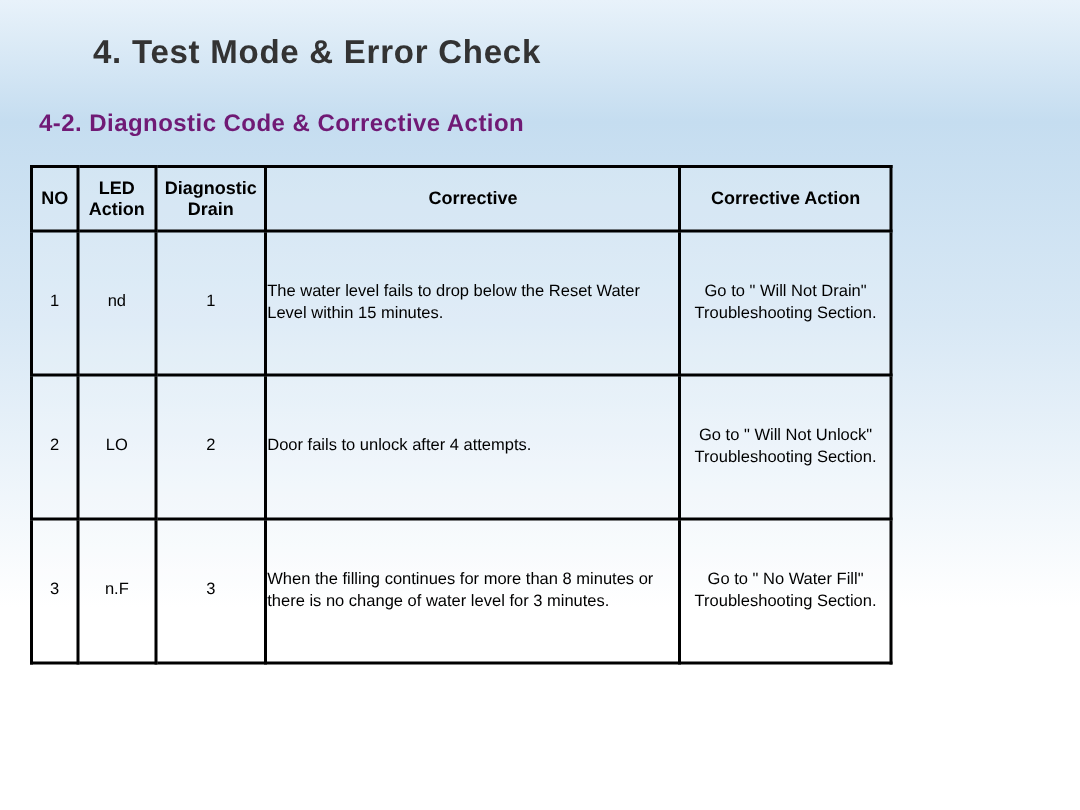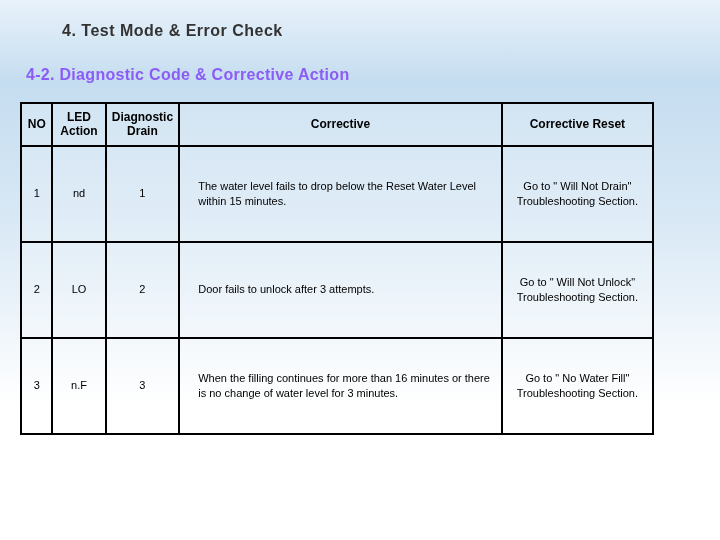--- a/index.html
+++ b/index.html
@@ -1,63 +1,63 @@
 <!DOCTYPE html>
 <html><head>
 <meta charset="utf-8">
 <style>
 *{margin:0;padding:0;box-sizing:border-box}
 body{width:720px;height:540px;font-family:Arial,Helvetica,sans-serif;background:linear-gradient(to bottom,#e8f2fa 0%,#c5ddf0 15%,#d8e8f5 40%,#fff 75%,#fff 100%);overflow:hidden;position:relative}
-.title{font-size:16px;font-weight:bold;color:#333;padding:22px 0 0 62px;letter-spacing:.5px}
-.subtitle{font-size:16px;font-weight:bold;color:#8b5cf6;padding:26px 0 0 26px;letter-spacing:.3px}
-.tbl{border-collapse:collapse;margin:18px 0 0 20px;width:634px;background:rgba(255,255,255,.2)}
+.title{font-size:22px;font-weight:bold;color:#333;padding:22px 0 0 62px;letter-spacing:.5px}
+.subtitle{font-size:16px;font-weight:bold;color:#701a75;padding:26px 0 0 26px;letter-spacing:.3px}
+.tbl{border-collapse:collapse;margin:18px 0 0 20px;width:575px;background:rgba(255,255,255,.2)}
 .tbl th,.tbl td{border:2px solid #000;text-align:center;vertical-align:middle}
 .tbl th{font-size:12px;font-weight:bold;padding:6px 4px;line-height:1.2}
 .tbl td{font-size:11px;padding:8px 6px;line-height:1.35}
 .c-no{width:32px}
 .c-led{width:54px}
 .c-code{width:74px}
 .c-desc{width:360px}
 .c-corr{width:160px}
-.tbl td.desc{text-align:left;padding-left:18px}
+.tbl td.desc{text-align:left;padding-left:0}
 .tbl tbody tr{height:96px}
 .ledv{font-size:13px}
 </style>
 </head>
 <body>
 
 <div class="title">4. Test Mode &amp; Error Check</div>
 <div class="subtitle">4-2. Diagnostic Code &amp; Corrective Action</div>
 
 <table class="tbl">
 <thead>
 <tr>
 <th class="c-no">NO</th>
 <th class="c-led">LED Action</th>
 <th class="c-code">Diagnostic Drain</th>
 <th class="c-desc">Corrective</th>
-<th class="c-corr">Corrective Reset</th>
+<th class="c-corr">Corrective Action</th>
 </tr>
 </thead>
 <tbody>
 <tr>
 <td>1</td>
 <td class="ledv">nd</td>
 <td>1</td>
 <td class="desc">The water level fails to drop below the Reset Water Level within 15 minutes.</td>
 <td>Go to " Will Not Drain" Troubleshooting Section.</td>
 </tr>
 <tr>
 <td>2</td>
 <td class="ledv">LO</td>
 <td>2</td>
-<td class="desc">Door fails to unlock after 3 attempts.</td>
+<td class="desc">Door fails to unlock after 4 attempts.</td>
 <td>Go to " Will Not Unlock" Troubleshooting Section.</td>
 </tr>
 <tr>
 <td>3</td>
 <td class="ledv">n.F</td>
 <td>3</td>
-<td class="desc">When the filling continues for more than 16 minutes or there is no change of water level for 3 minutes.</td>
+<td class="desc">When the filling continues for more than 8 minutes or there is no change of water level for 3 minutes.</td>
 <td>Go to " No Water Fill" Troubleshooting Section.</td>
 </tr>
 </tbody>
 </table>
 
 </body></html>

